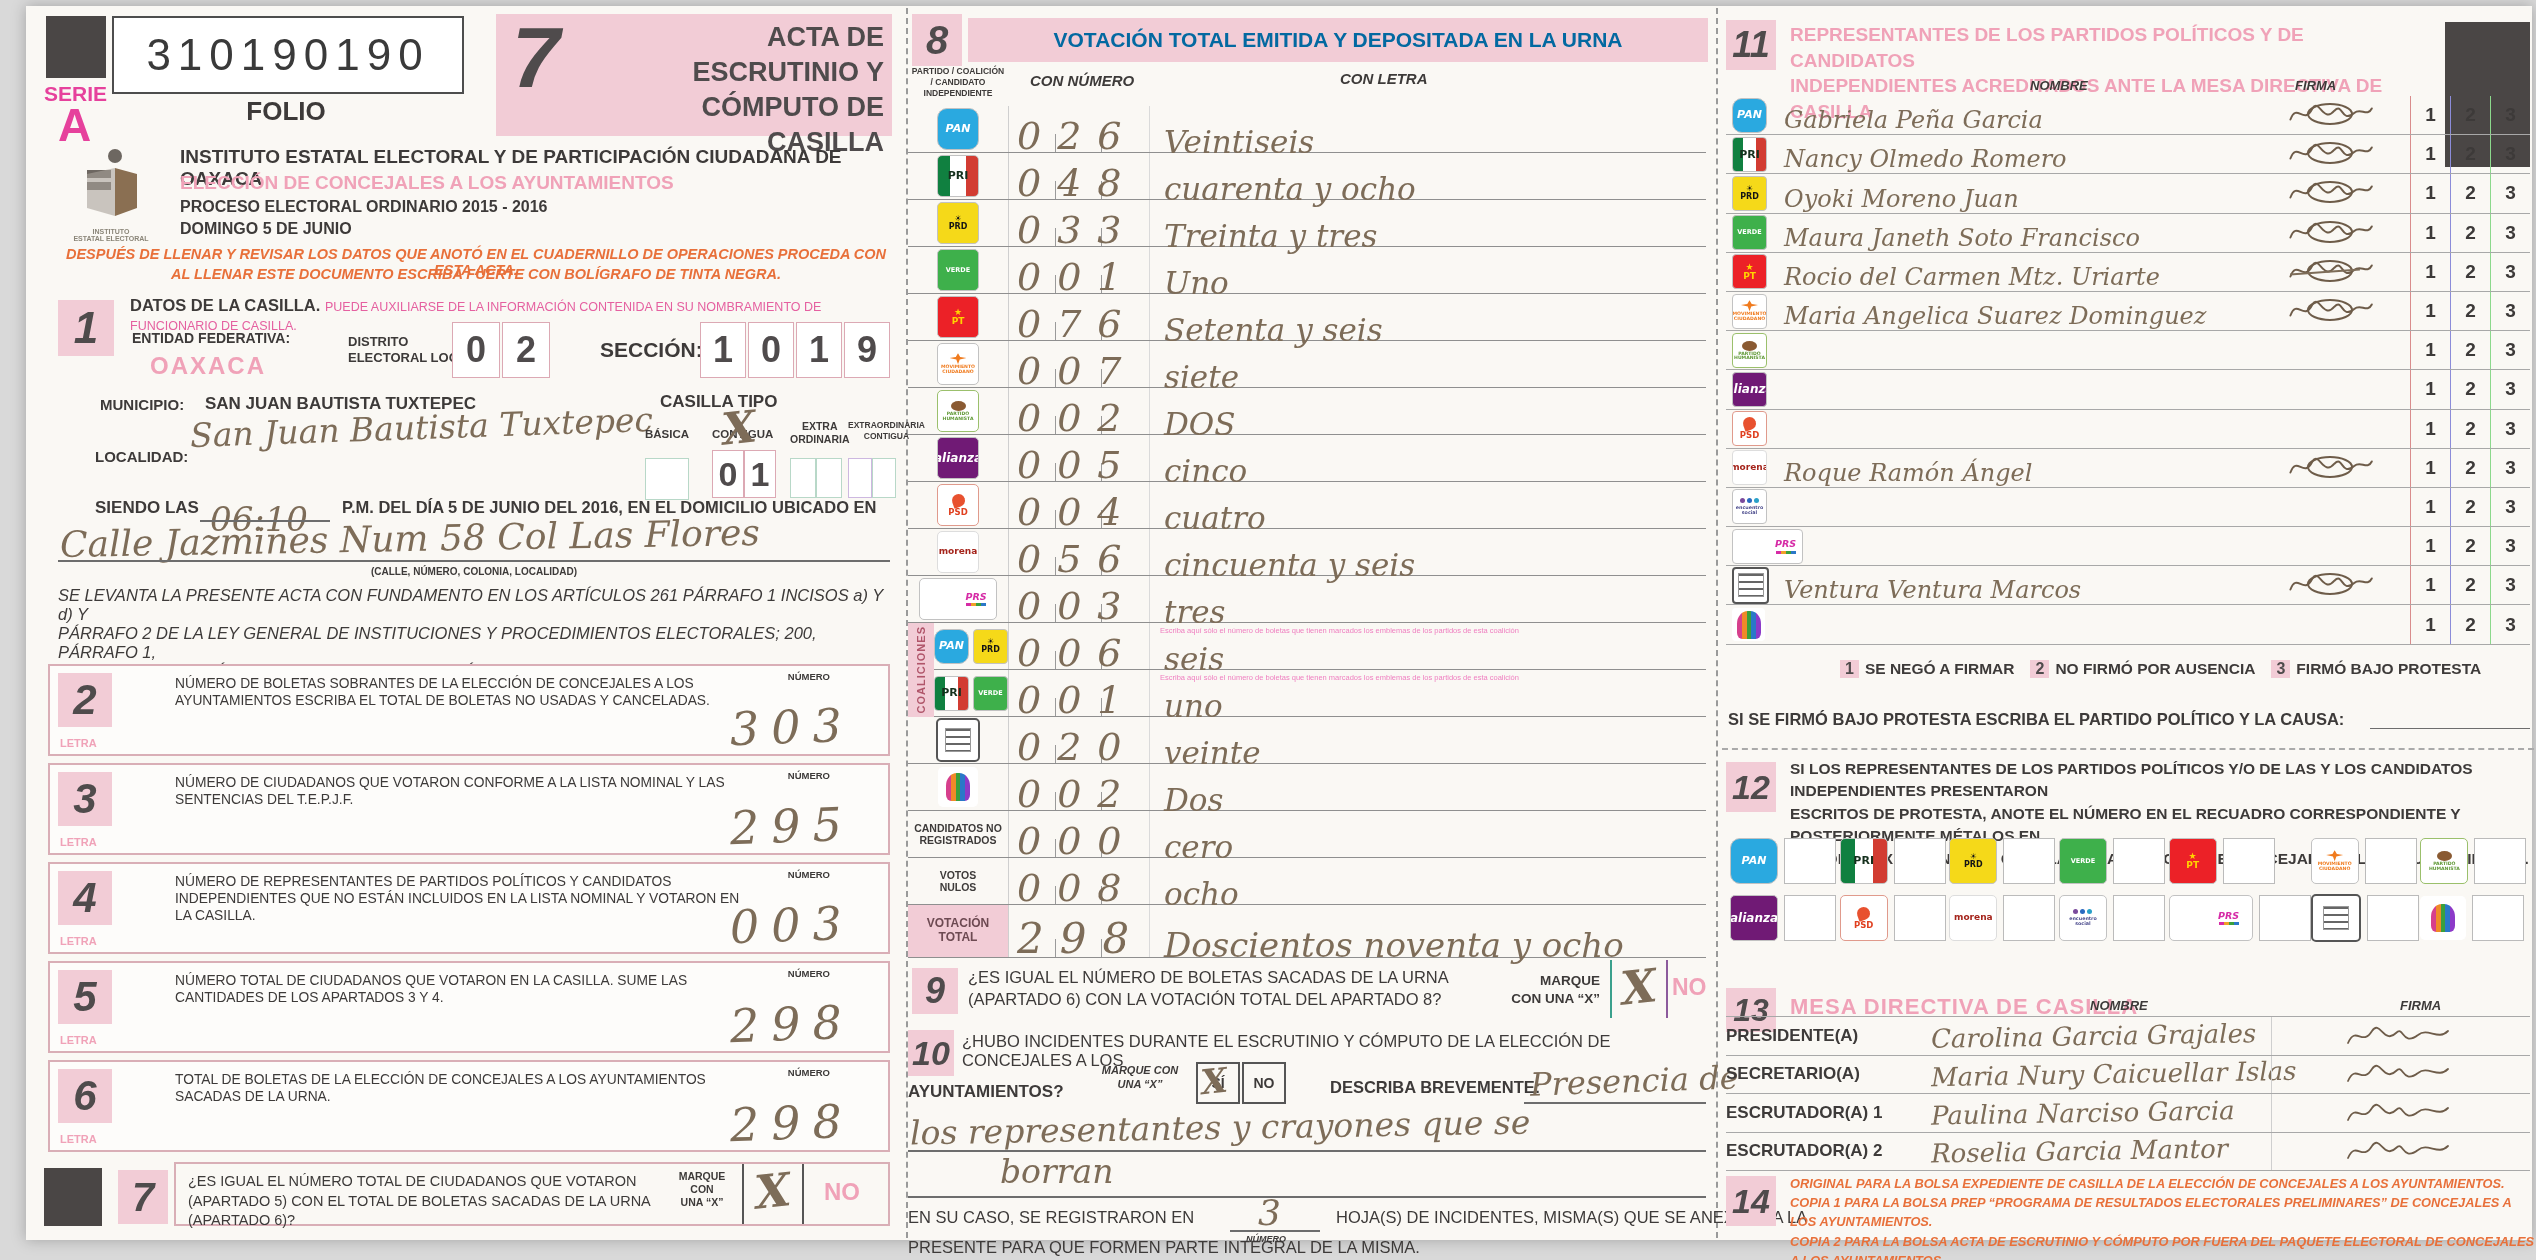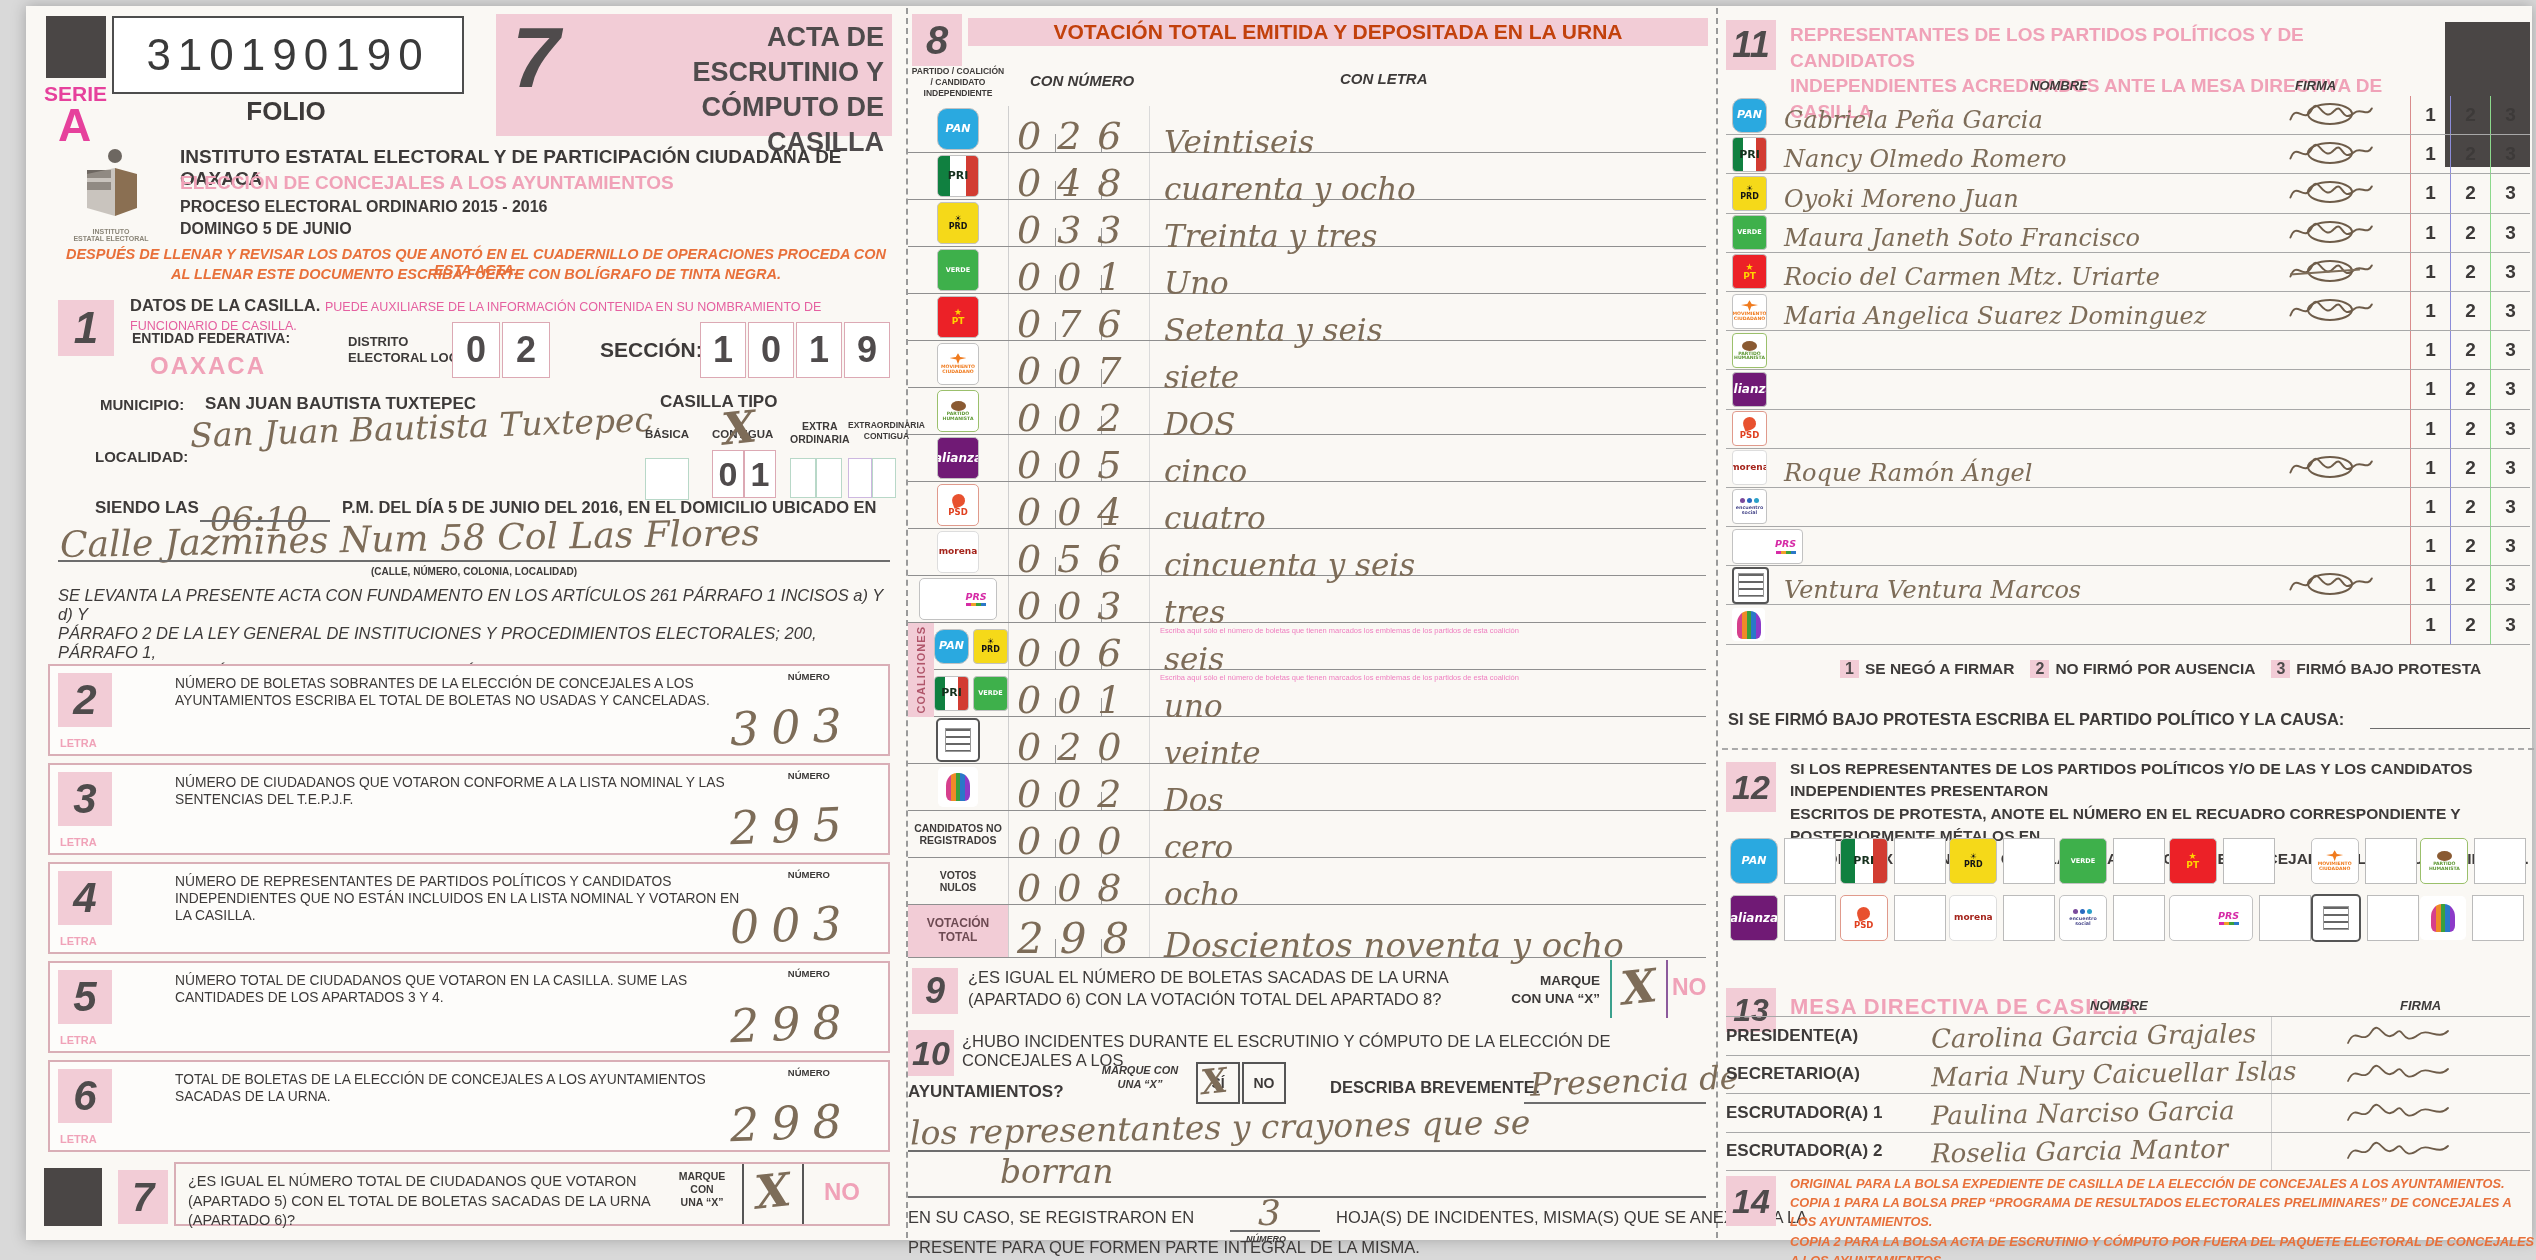--- a/index.html
+++ b/index.html
@@ -255,21 +255,21 @@
     <div class="abs b pre" style="left:492px;top:6px;width:68px;font-size:10.5px;text-align:center;line-height:1.25;">MARQUE
 CON
 UNA “X”</div>
     <div class="abs" style="left:566px;top:0;width:58px;height:60px;border-left:2px solid #555;border-right:2px solid #555;text-align:center;">
       <span class="hx" style="font-size:46px;">X</span>
     </div>
     <div class="abs b pinktxt" style="left:648px;top:14px;font-size:24px;">NO</div>
   </div>
 
   <div class="abs chip" style="left:912px;top:14px;width:50px;height:52px;font-size:40px;">8</div>
-  <div class="abs pink-bg b" style="left:968px;top:18px;width:740px;height:28px;display:flex;align-items:center;justify-content:center;font-size:21px;color:#c2410c;">VOTACIÓN TOTAL EMITIDA Y DEPOSITADA EN LA URNA</div>
+  <div class="abs pink-bg b" style="left:968px;top:18px;width:740px;height:44px;display:flex;align-items:center;justify-content:center;font-size:21px;color:#0369a1;">VOTACIÓN TOTAL EMITIDA Y DEPOSITADA EN LA URNA</div>
   <div class="abs b pre" style="left:908px;top:66px;width:100px;text-align:center;font-size:8.5px;line-height:1.3;">PARTIDO / COALICIÓN
 / CANDIDATO
 INDEPENDIENTE</div>
   <div class="abs b i" style="left:1030px;top:72px;font-size:15px;">CON NÚMERO</div>
   <div class="abs b i" style="left:1340px;top:70px;font-size:15px;">CON LETRA</div>
 
   <div class="abs" style="left:908px;top:106px;width:798px;">
 
       <div class="s8row">
         <div class="lgcell">

